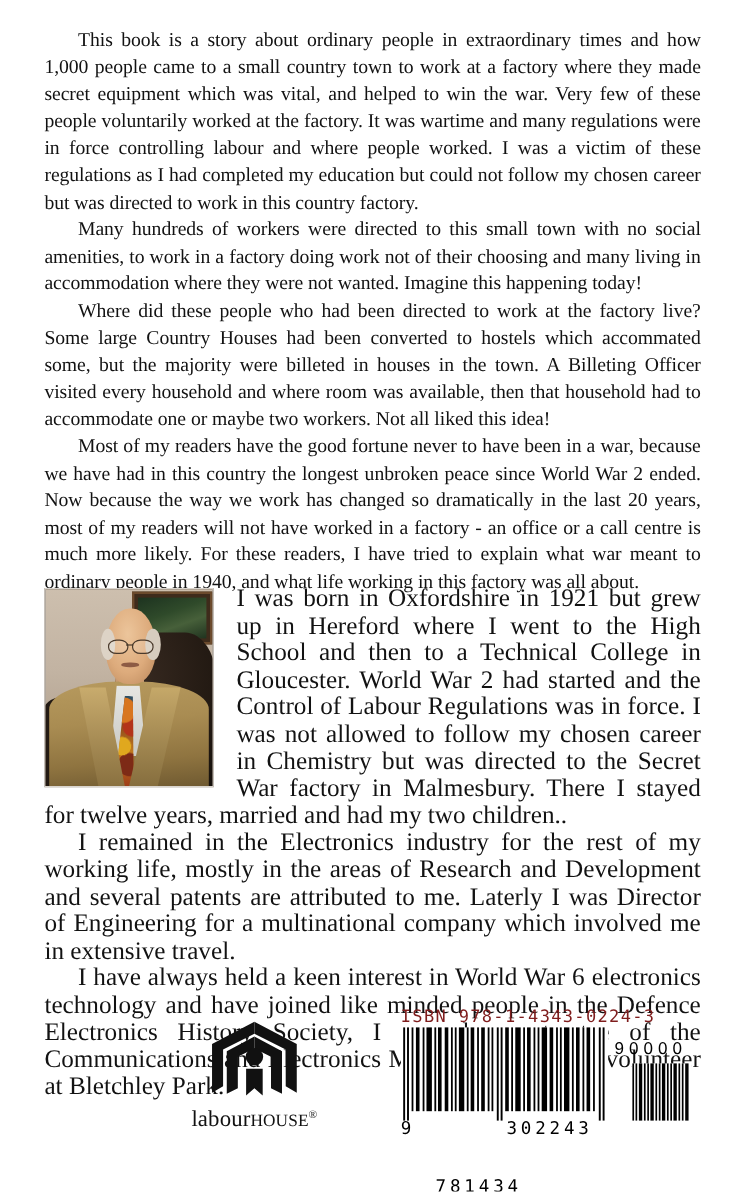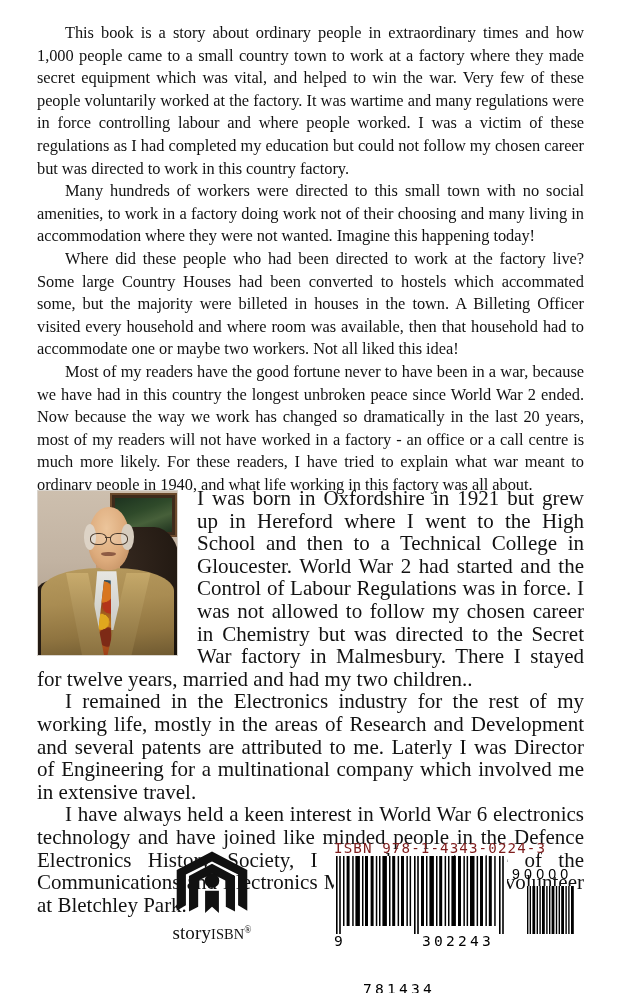--- a/index.html
+++ b/index.html
@@ -304,21 +304,21 @@
         <path d="M4 26 L50 2 L50 15 L16 32 L16 72 L4 79 Z" fill="#111111"></path>
         <path d="M20 34 L50 18 L50 31 L32 40 L32 74 L20 80 Z" fill="#111111"></path>
 
         <path d="M96 26 L50 2 L50 15 L84 32 L84 72 L96 79 Z" fill="#111111"></path>
         <path d="M80 34 L50 18 L50 31 L68 40 L68 74 L80 80 Z" fill="#111111"></path>
 
         <circle cx="50" cy="40" r="9.5" fill="#111111"></circle>
 
         <path d="M41 53 L59 53 L59 82 L50 74 L41 82 Z" fill="#111111"></path>
       </svg>
-      <div class="publisher-name"><span>story</span><span class="ph-small">ISBN</span><span class="ph-reg">®</span></div>
+      <div class="publisher-name"><span>labour</span><span class="ph-small">HOUSE</span><span class="ph-reg">®</span></div>
     </div>
 
     <div class="barcode-area">
 
       <div class="isbn-line">ISBN 978-1-4343-0224-3</div>
 
       <svg class="bars-main" viewBox="0 0 173 78" preserveAspectRatio="none" aria-hidden="true">
         <rect x="0" y="0" width="173" height="78" fill="#ffffff"></rect>
         <g fill="#000000">
 

